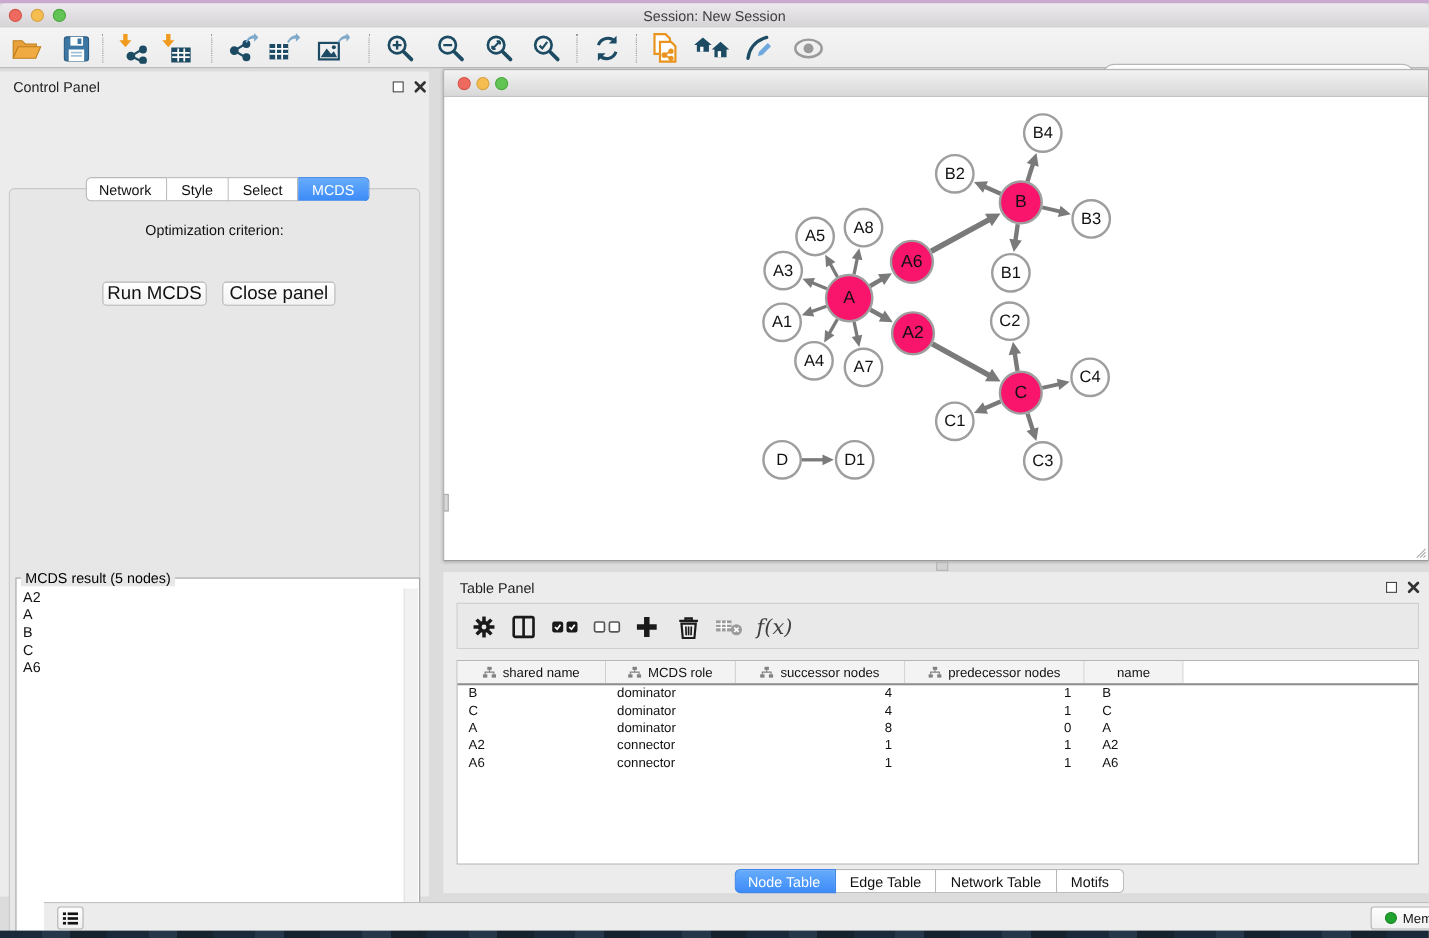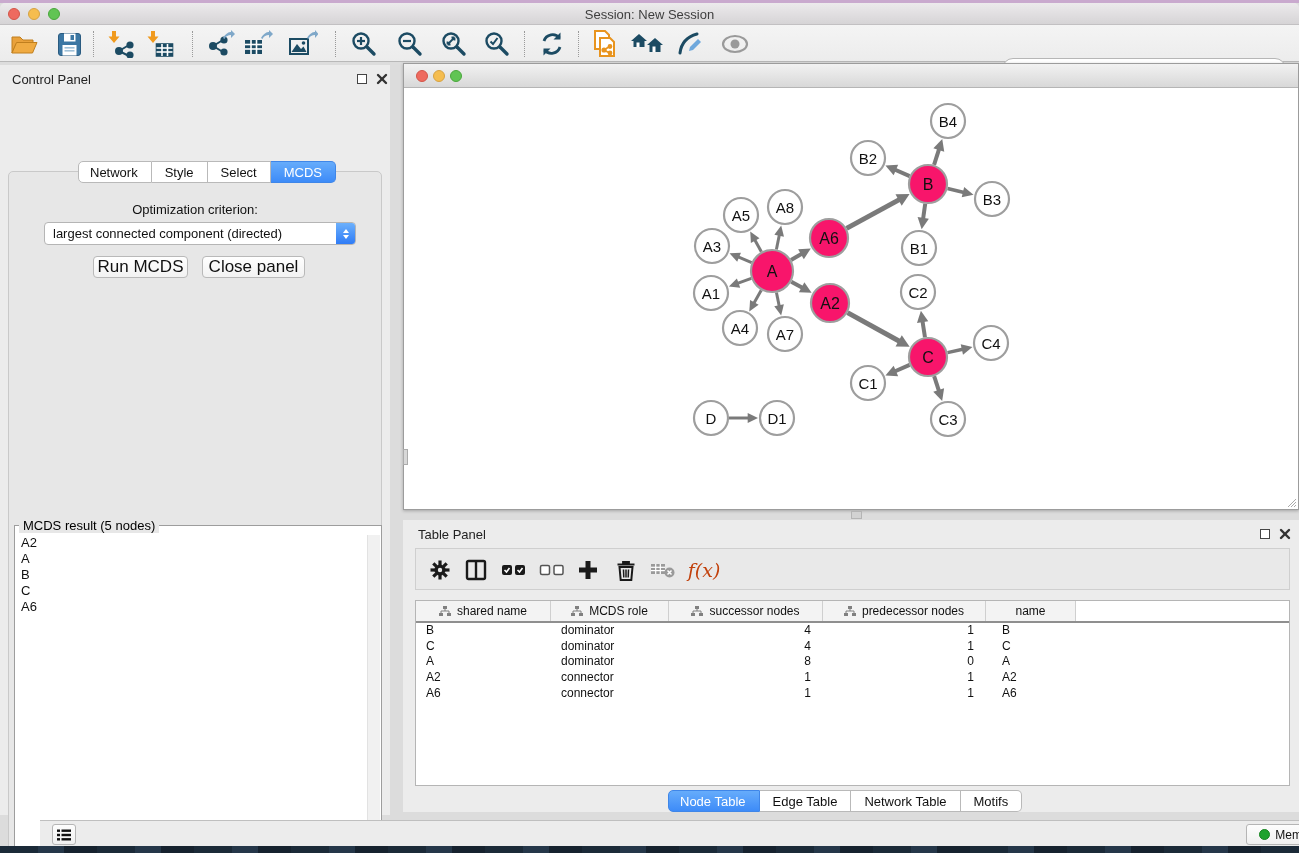--- a/index.html
+++ b/index.html
@@ -80,21 +80,21 @@
   .edge-thumb { position:absolute; left:-1px; top:385px; width:5px; height:16px;
     background:#d8d8d8; border:1px solid #ababab; }
   .divider-handle { position:absolute; left:851px; top:511px; width:11px; height:8px;
     background:#d2d2d2; border:1px solid #b4b4b4; }
 
   
   .table-panel { position:absolute; left:403px; top:520px; width:896px; height:292px; background:#ececec; }
   .tp-toolbar { position:absolute; left:12px; top:28px; width:875px; height:42px;
     background:#e9e9e9; border:1px solid #cfcfcf; }
   .tp-icon { position:absolute; top:5px; width:32px; height:32px; display:flex; align-items:center; justify-content:center; }
-  .fx-label { font:italic 19px "DejaVu Serif",serif; color:#c2410c; }
+  .fx-label { font:italic 19px "DejaVu Serif",serif; color:#404040; }
 
   .node-table { position:absolute; left:12px; top:80px; width:875px; height:186px; background:#fff;
     border:1px solid #b5b5b5; }
   .nt-header { display:flex; height:22px; border-bottom:2px solid #8f8f8f; }
   .nt-hcell { background:#f3f3f3; border-right:1px solid #cfcfcf; display:flex;
     align-items:center; justify-content:center; gap:6px; font-size:12px; color:#111; }
   .nt-hcell.filler { background:#fff; border-right:none; }
   .nt-row { display:flex; height:15.7px; }
   .nt-cell { font-size:12px; color:#111; line-height:15.7px; white-space:nowrap; overflow:hidden; }
   .al-l { text-align:left; padding-left:10px; }
@@ -301,27 +301,20 @@
   <div class="cp-content"></div>
   <div class="seg-tabs" style="left:78px; top:96px" id="cp-tabs">
       <div class="seg">Network</div>
       <div class="seg">Style</div>
       <div class="seg">Select</div>
       <div class="seg selected">MCDS</div>
     </div>
 
   <div class="opt-label">Optimization criterion:</div>
 
-  <div class="dropdown">
-    <div class="dropdown-text">largest connected component (directed)</div>
-    <div class="dropdown-stepper">
-      <div class="chev up"></div>
-        <div class="chev down"></div>
-    </div>
-  </div>
 
   <div class="cp-btn" style="left:93px; width:95px">Run MCDS</div>
   <div class="cp-btn" style="left:202px; width:103px">Close panel</div>
 
   <div class="groupbox">
     <div class="groupbox-legend">MCDS result (5 nodes)</div>
     <div class="result-list" id="result-list">
         <div class="list-item">A2</div>
         <div class="list-item">A</div>
         <div class="list-item">B</div>

